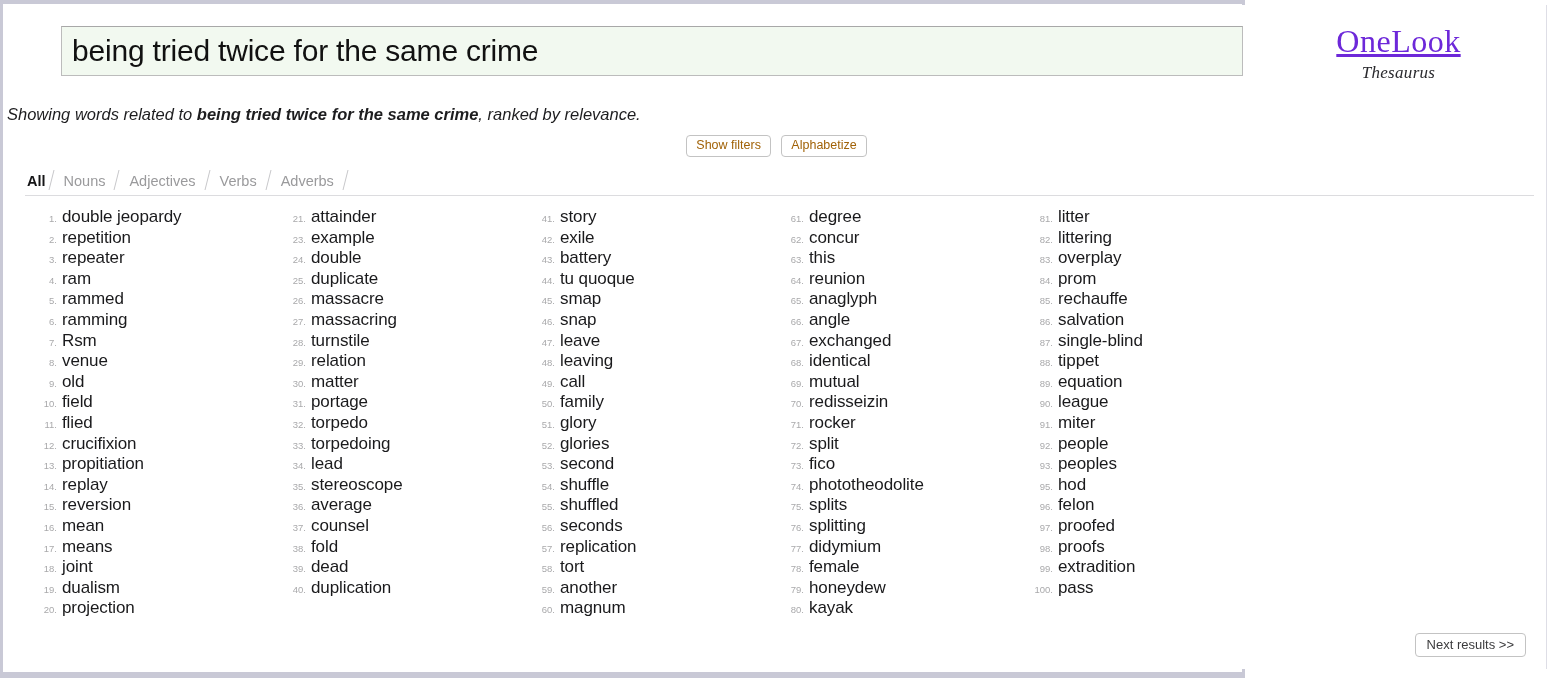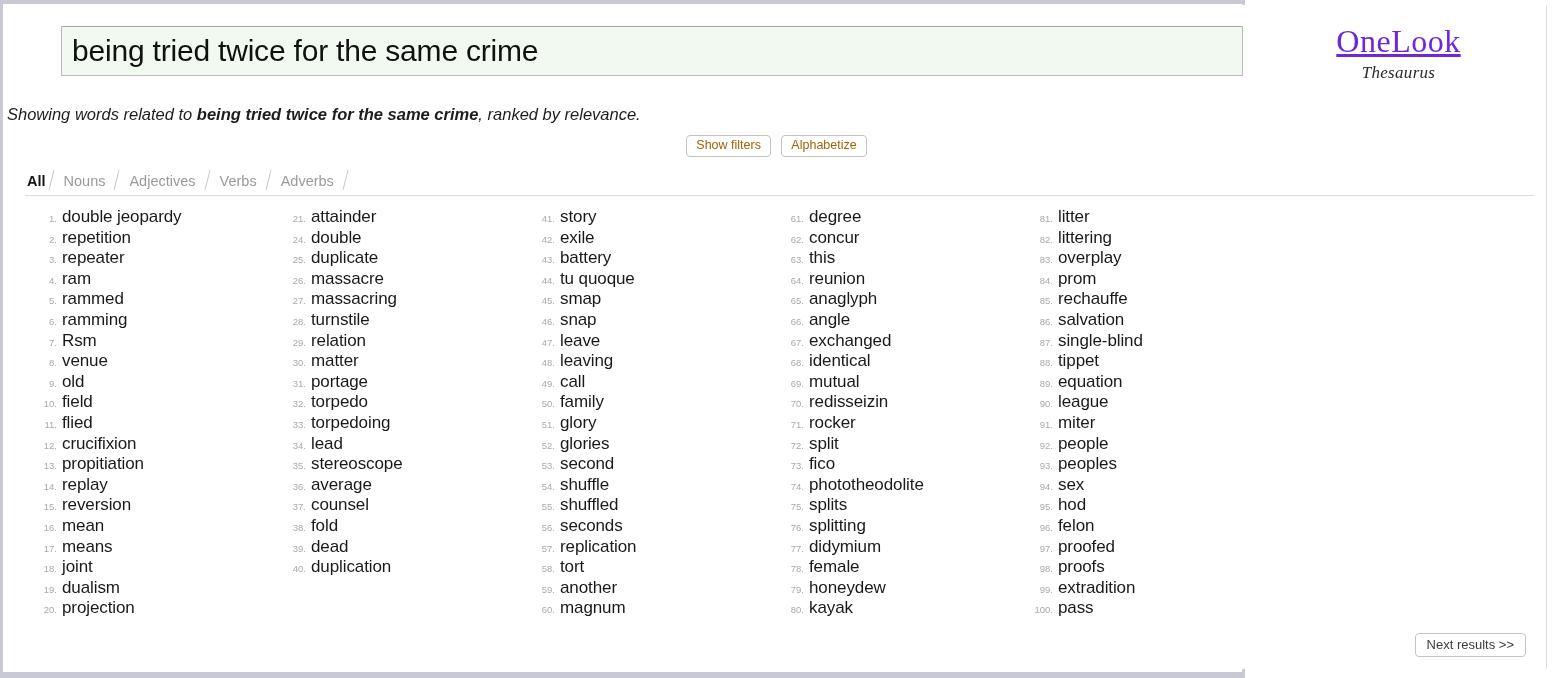--- a/index.html
+++ b/index.html
@@ -314,20 +314,24 @@
             <span class="word-num">20.</span>
             <span class="word-text">projection</span>
           </div>
         </div>
         <div class="col">
           <div class="word-row">
             <span class="word-num">21.</span>
             <span class="word-text">attainder</span>
           </div>
           <div class="word-row">
+            <span class="word-num">23.</span>
+            <span class="word-text">example</span>
+          </div>
+          <div class="word-row">
             <span class="word-num">24.</span>
             <span class="word-text">double</span>
           </div>
           <div class="word-row">
             <span class="word-num">25.</span>
             <span class="word-text">duplicate</span>
           </div>
           <div class="word-row">
             <span class="word-num">26.</span>
             <span class="word-text">massacre</span>
@@ -598,24 +602,20 @@
             <span class="word-num">91.</span>
             <span class="word-text">miter</span>
           </div>
           <div class="word-row">
             <span class="word-num">92.</span>
             <span class="word-text">people</span>
           </div>
           <div class="word-row">
             <span class="word-num">93.</span>
             <span class="word-text">peoples</span>
-          </div>
-          <div class="word-row">
-            <span class="word-num">94.</span>
-            <span class="word-text">sex</span>
           </div>
           <div class="word-row">
             <span class="word-num">95.</span>
             <span class="word-text">hod</span>
           </div>
           <div class="word-row">
             <span class="word-num">96.</span>
             <span class="word-text">felon</span>
           </div>
           <div class="word-row">

